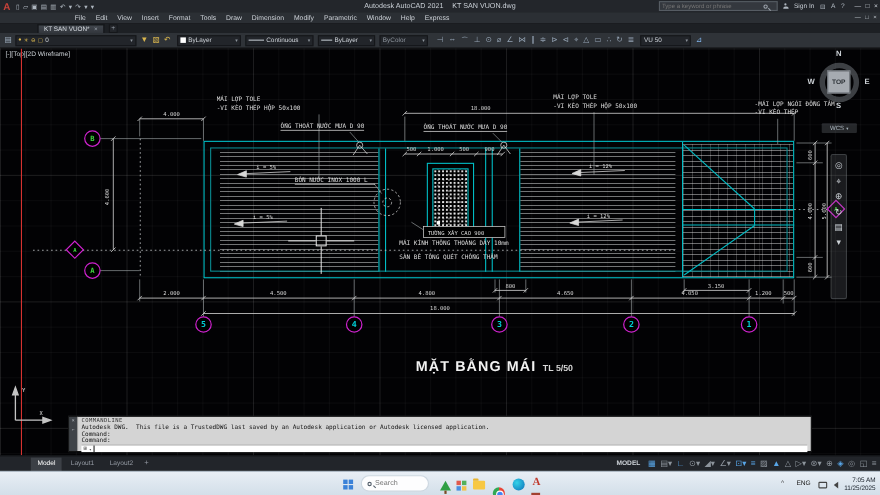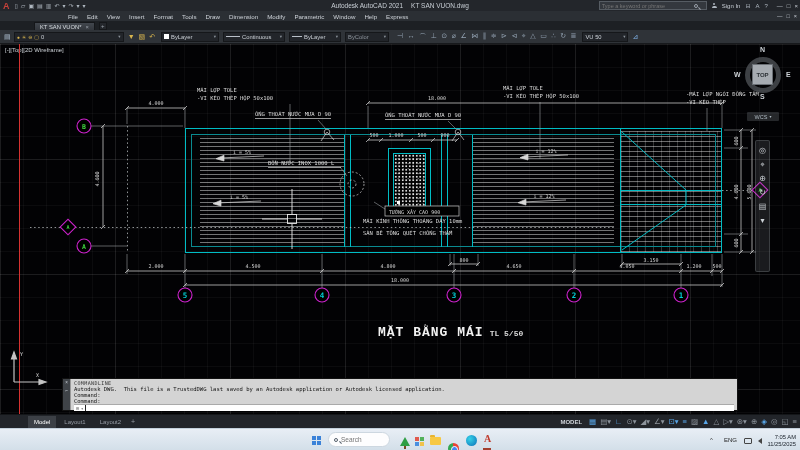--- a/index.html
+++ b/index.html
@@ -50,21 +50,21 @@
   #vplabel{position:absolute;left:5px;top:3px;font-size:6px;color:#cfd4d9;}
   .hatch{position:absolute;background:repeating-linear-gradient(to bottom,rgba(225,228,228,0.5) 0 1px,transparent 1px 4px);}
   .brick{position:absolute;background:
       repeating-linear-gradient(to bottom,rgba(235,235,235,0.45) 0 1px,transparent 1px 5px),
       repeating-linear-gradient(90deg,rgba(235,235,235,0.22) 0 1px,transparent 1px 8px);}
   .voidmask{position:absolute;background:#000;}
   .stipple{position:absolute;background-image:
       radial-gradient(rgba(255,255,255,0.95) 0.6px,transparent 0.8px),
       radial-gradient(rgba(255,255,255,0.6) 0.5px,transparent 0.7px);
       background-size:3.5px 3.5px,5px 5px;background-position:0 0,1.7px 2.2px;}
-  #dwgtitle{position:absolute;left:378px;top:281px;display:flex;align-items:baseline;gap:6px;color:#f2f2f2;font-family:Liberation Mono, monospace;}
+  #dwgtitle{position:absolute;left:378px;top:281px;display:flex;align-items:baseline;gap:6px;color:#f2f2f2;}
   #dwgtitle .big{font-size:13px;font-weight:bold;letter-spacing:1px;}
   #dwgtitle .small{font-size:8px;font-weight:bold;color:#d8d8d8;}
   
   .vc-ring{position:absolute;left:745px;top:13px;width:36px;height:36px;border:5px solid rgba(120,126,132,0.5);border-radius:50%;}
   .vc-letter{position:absolute;font-size:7px;font-weight:bold;color:#cdd2d7;}
   .vc-top{position:absolute;left:752px;top:20px;width:21px;height:21px;background:#a6abb1;border:1px solid #6a6f75;color:#2c3136;font-size:6px;font-weight:bold;display:flex;align-items:center;justify-content:center;}
   .vc-wcs{position:absolute;left:747px;top:68px;width:32px;height:9px;background:rgba(130,136,142,0.28);color:#aeb9c2;font-size:5.5px;display:flex;align-items:center;justify-content:center;gap:2px;border-radius:1px;}
   
   #navbar{position:absolute;left:755px;top:96px;width:15px;height:132px;background:rgba(140,146,152,0.18);border:1px solid rgba(160,166,172,0.25);border-radius:2px;display:flex;flex-direction:column;align-items:center;gap:5px;padding-top:5px;}
   #navbar span{font-size:8px;color:#ced3d8;line-height:9px;}

